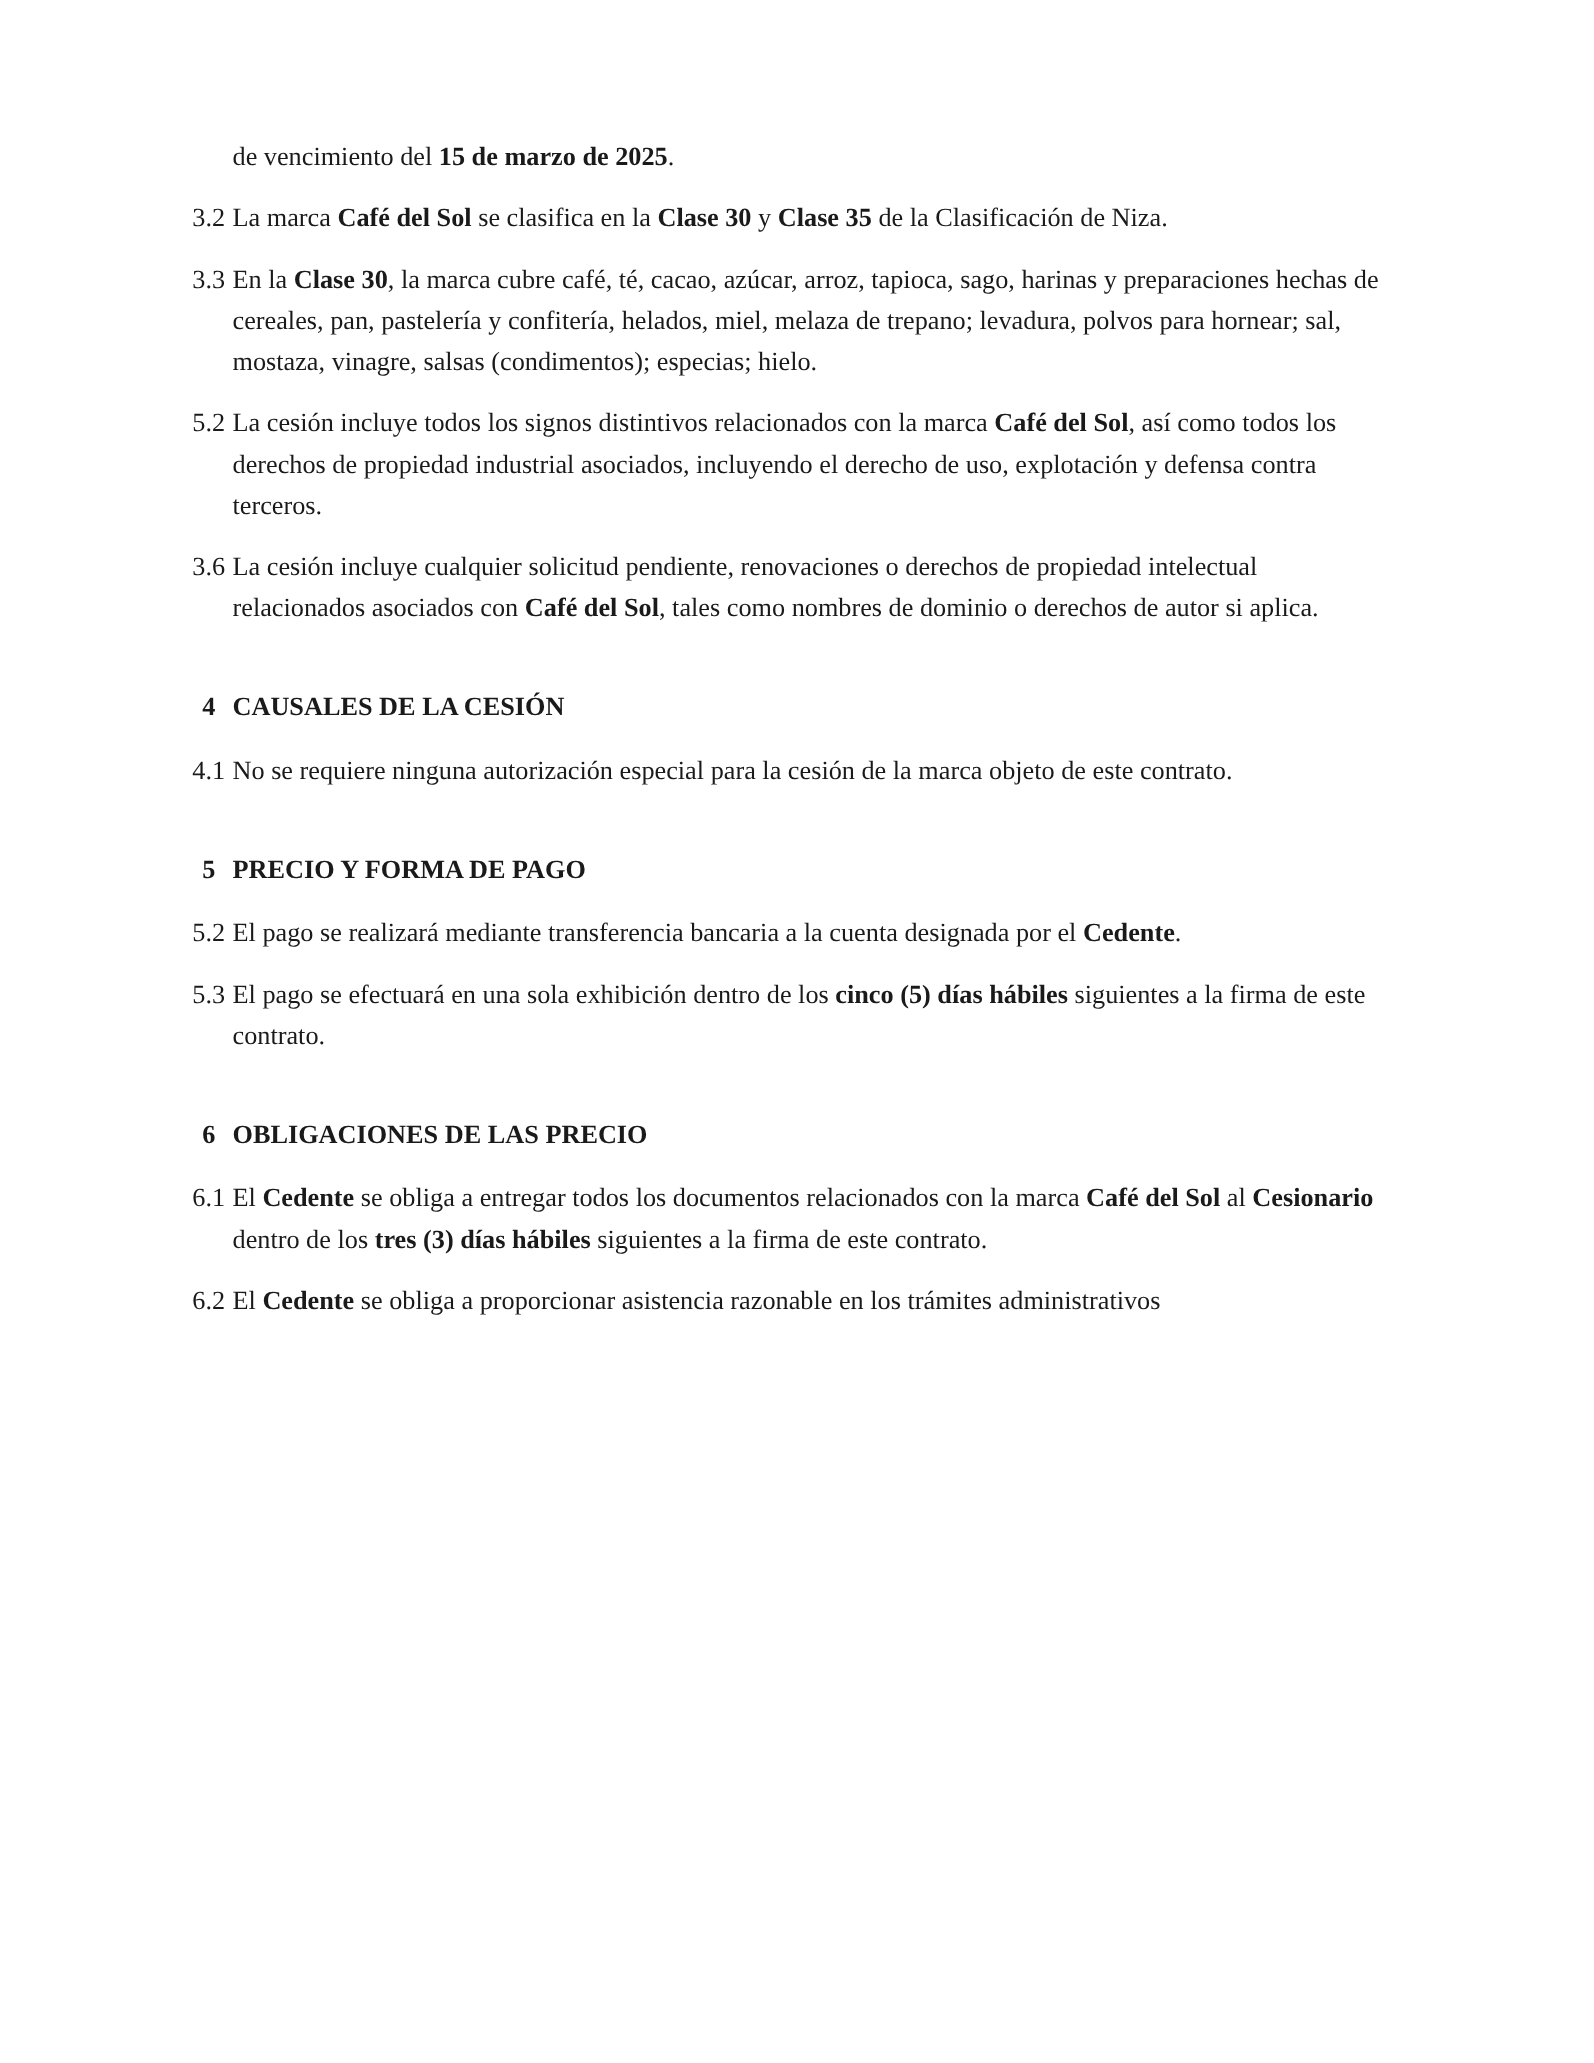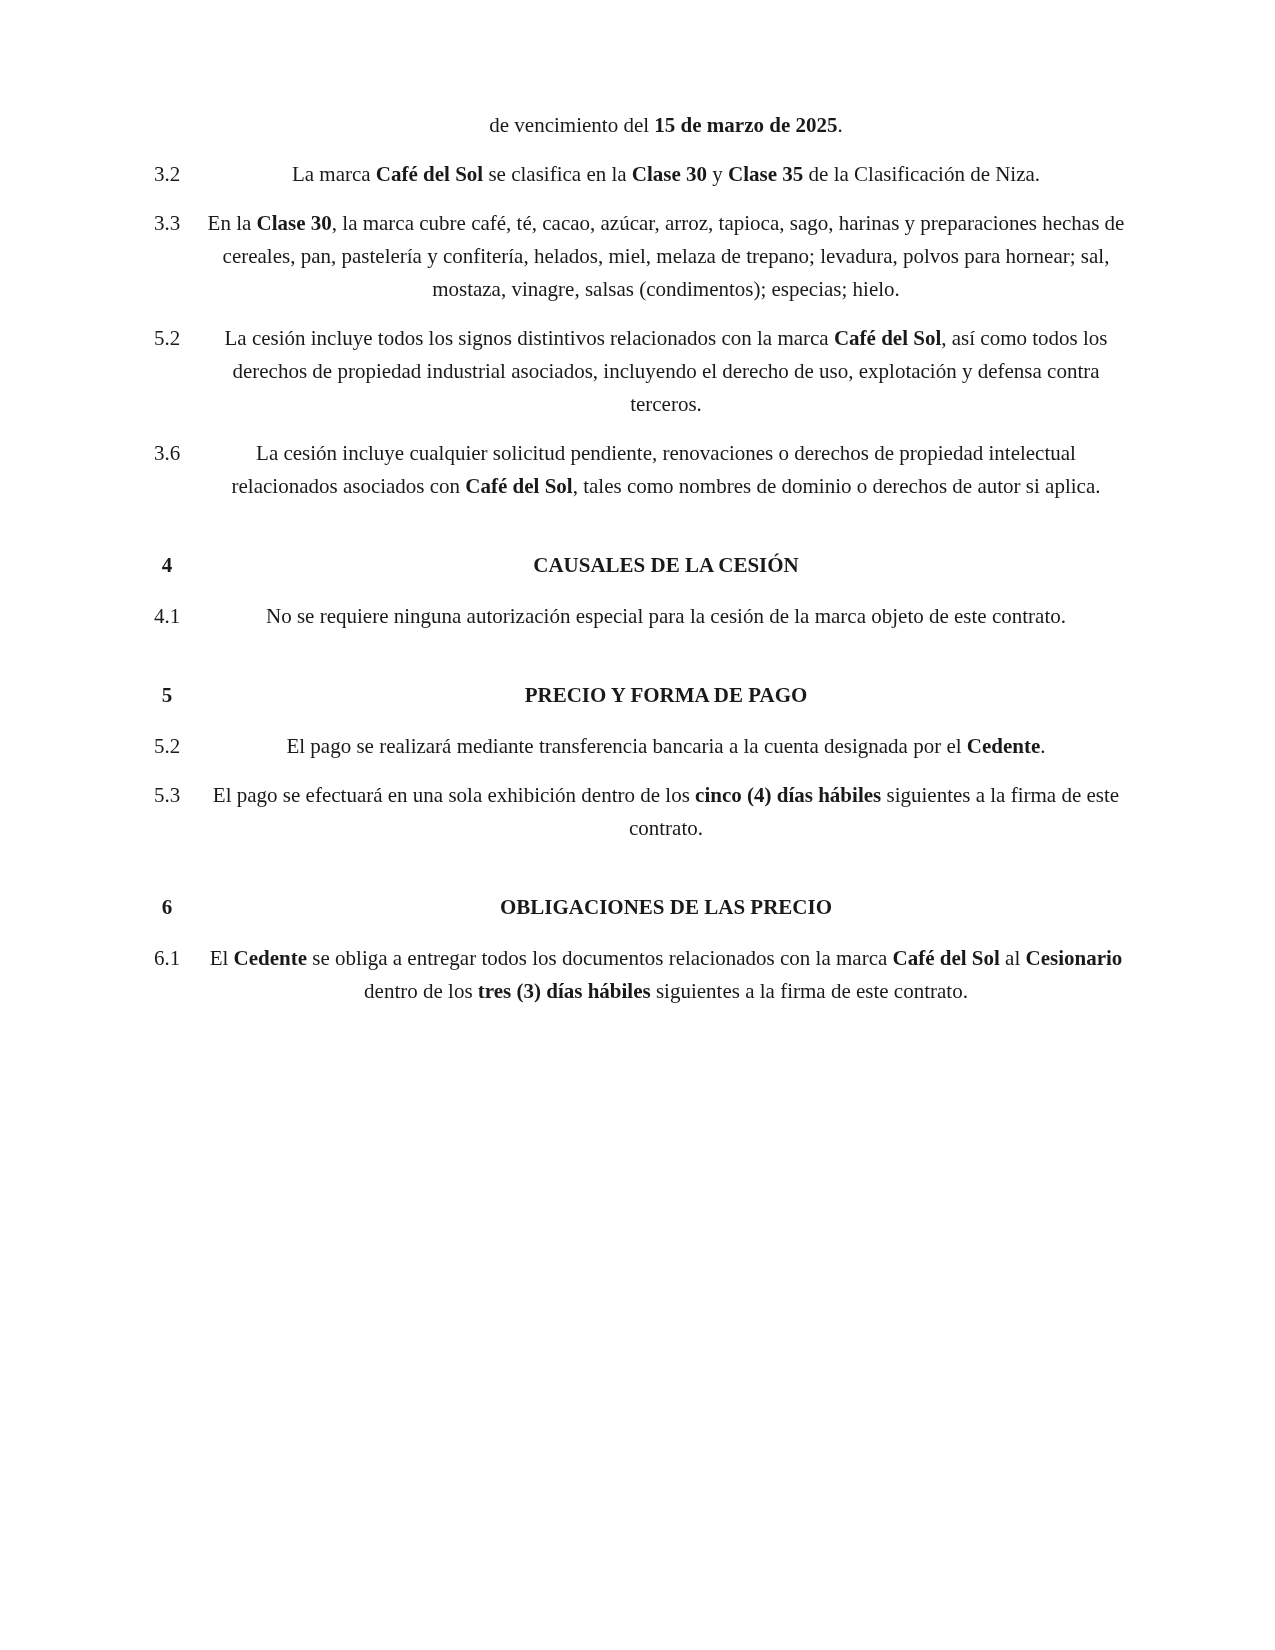--- a/index.html
+++ b/index.html
@@ -27,23 +27,22 @@
     display: flex;
     align-items: flex-start;
     margin-bottom: 16px;
   }
   .block .num {
     flex: 0 0 38px;
     text-align: center;
     white-space: nowrap;
   }
   .block .txt {
-    margin-left: 18px;
     width: 926px;
-    text-align: center;
+    text-align: left;
   }
   .block.heading {
     margin-top: 46px;
     margin-bottom: 18px;
   }
   .block.heading .num,
   .block.heading .txt {
     font-weight: 700;
   }
   .seg-bold {
@@ -86,24 +85,28 @@
       <div class="block heading">
         <span class="num">5</span>
         <div class="txt"><span class="seg-bold">PRECIO Y FORMA DE PAGO</span></div>
       </div>
       <div class="block para">
         <span class="num">5.2</span>
         <div class="txt"><span>El pago se realizará mediante transferencia bancaria a la cuenta designada por el </span><span class="seg-bold">Cedente</span><span>.</span></div>
       </div>
       <div class="block para">
         <span class="num">5.3</span>
-        <div class="txt"><span>El pago se efectuará en una sola exhibición dentro de los </span><span class="seg-bold">cinco (4) días hábiles</span><span> siguientes a la firma de este contrato.</span></div>
+        <div class="txt"><span>El pago se efectuará en una sola exhibición dentro de los </span><span class="seg-bold">cinco (5) días hábiles</span><span> siguientes a la firma de este contrato.</span></div>
       </div>
       <div class="block heading">
         <span class="num">6</span>
         <div class="txt"><span class="seg-bold">OBLIGACIONES DE LAS PRECIO</span></div>
       </div>
       <div class="block para">
         <span class="num">6.1</span>
         <div class="txt"><span>El </span><span class="seg-bold">Cedente</span><span> se obliga a entregar todos los documentos relacionados con la marca </span><span class="seg-bold">Café del Sol</span><span> al </span><span class="seg-bold">Cesionario</span><span> dentro de los </span><span class="seg-bold">tres (3) días hábiles</span><span> siguientes a la firma de este contrato.</span></div>
       </div>
+      <div class="block para">
+        <span class="num">6.2</span>
+        <div class="txt"><span>El </span><span class="seg-bold">Cedente</span><span> se obliga a proporcionar asistencia razonable en los trámites administrativos</span></div>
+      </div>
     </div>
 </div>
 
 </body></html>

